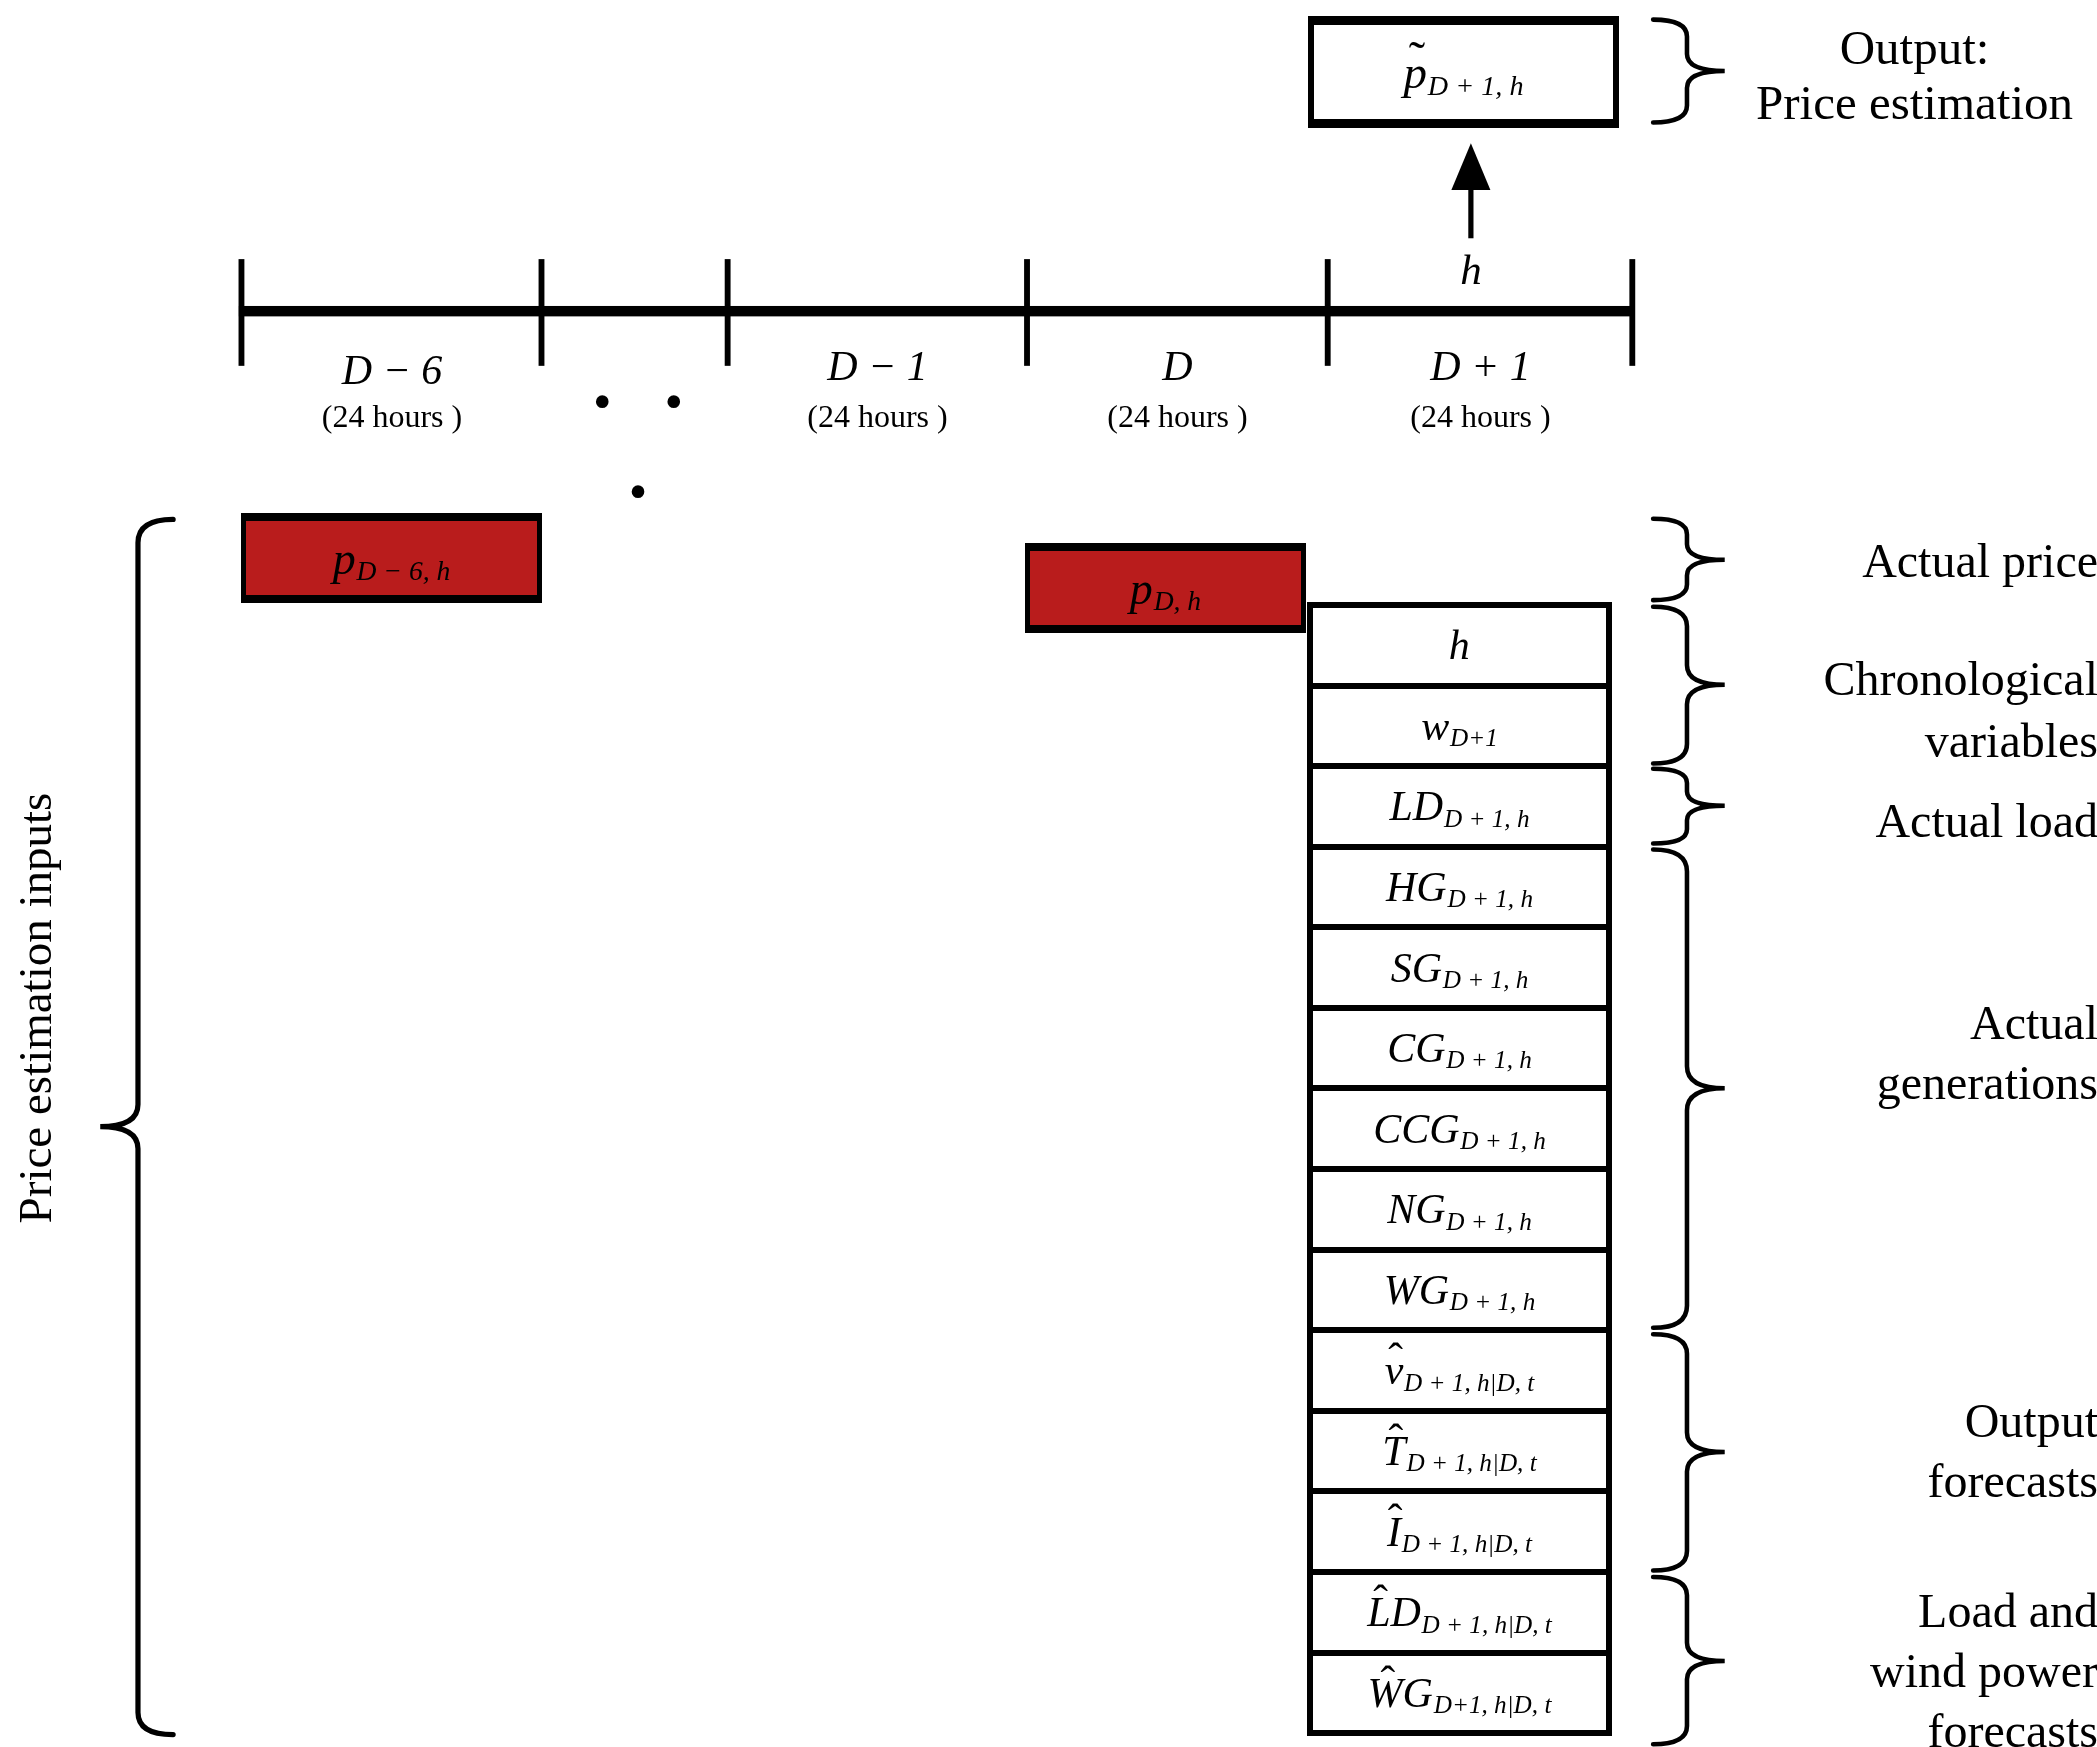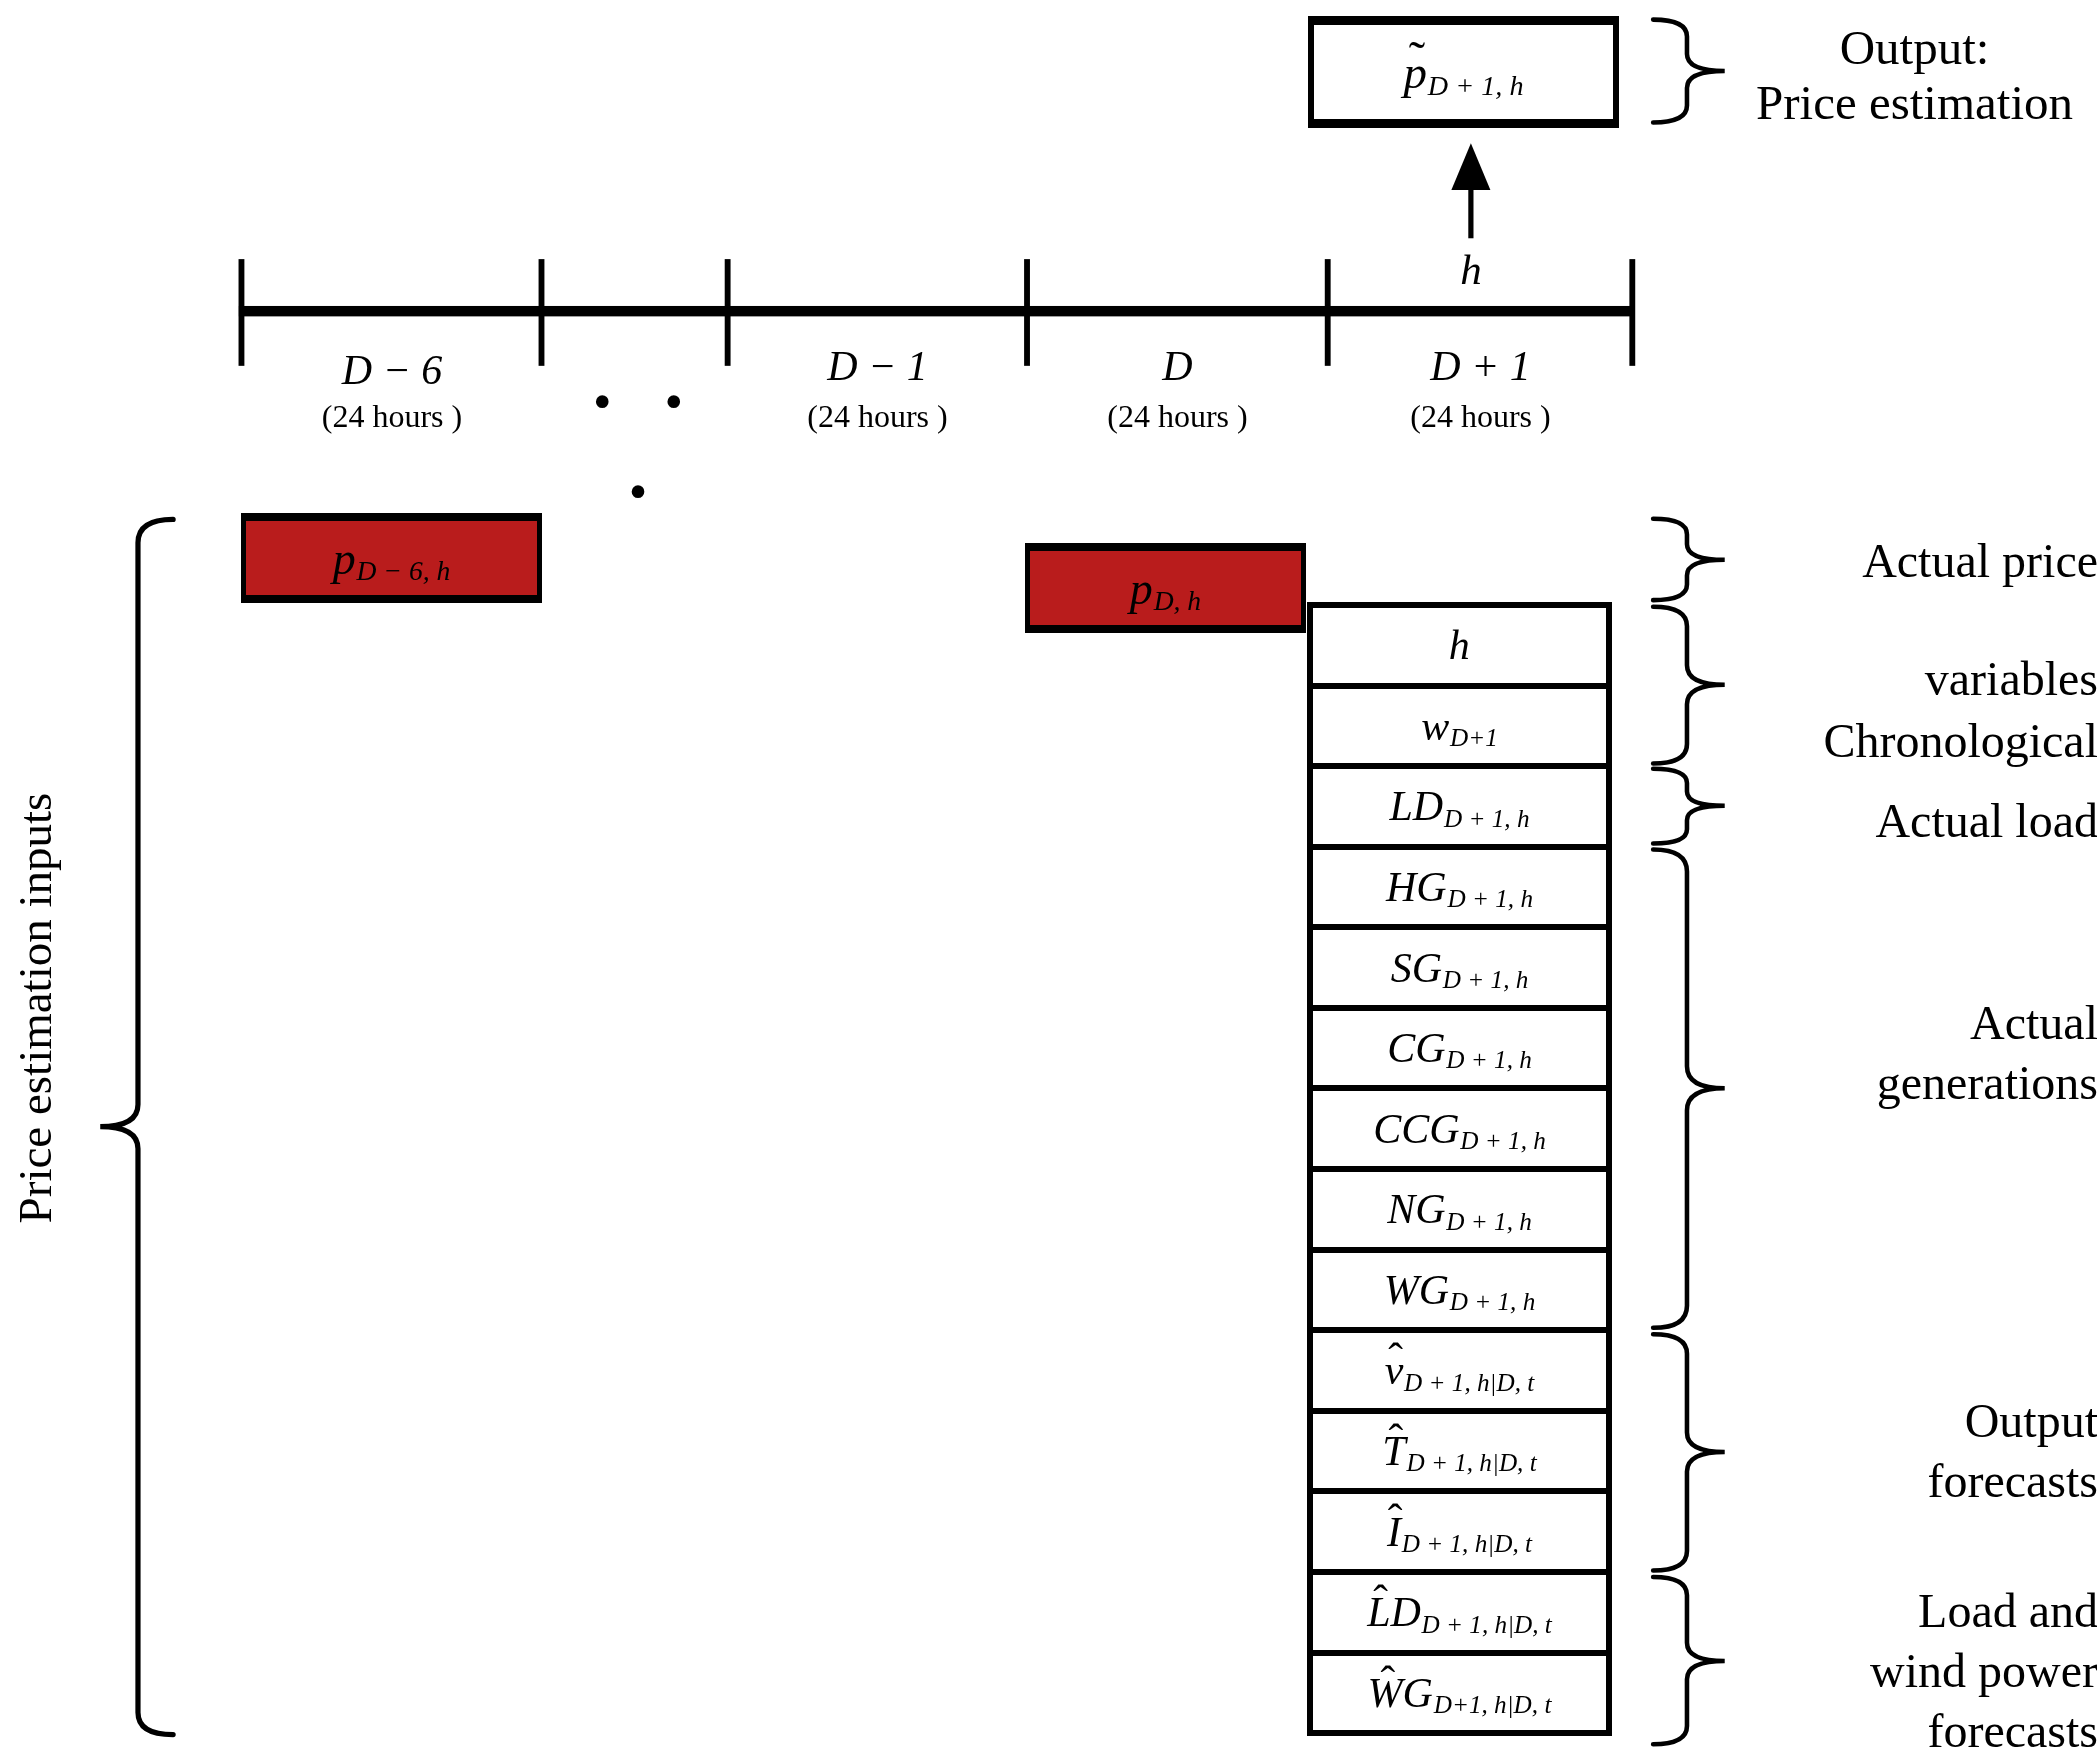--- a/index.html
+++ b/index.html
@@ -157,22 +157,22 @@
     </div>
     <div class="srow">
       <span class="math m64"><span class="acc"><span class="accent">ˆ</span><span>W</span></span><span>G</span><span class="ssub">D+1, h|D, t</span></span>
     </div>
   </div>
 
   <div class="abs grouplbl g-one" style="left:1745px; top:535px; width:353px;">
     <span class="gl">Actual price</span>
   </div>
   <div class="abs grouplbl" style="left:1745px; top:648px; width:353px; line-height:62px;">
+    <span class="gl">Chronological</span>
     <span class="gl">variables</span>
-    <span class="gl">Chronological</span>
   </div>
   <div class="abs grouplbl g-one" style="left:1745px; top:795px; width:353px;">
     <span class="gl">Actual load</span>
   </div>
   <div class="abs grouplbl" style="left:1745px; top:993px; width:353px;">
     <span class="gl">Actual</span>
     <span class="gl">generations</span>
   </div>
   <div class="abs grouplbl" style="left:1745px; top:1391px; width:353px;">
     <span class="gl">Output</span>

